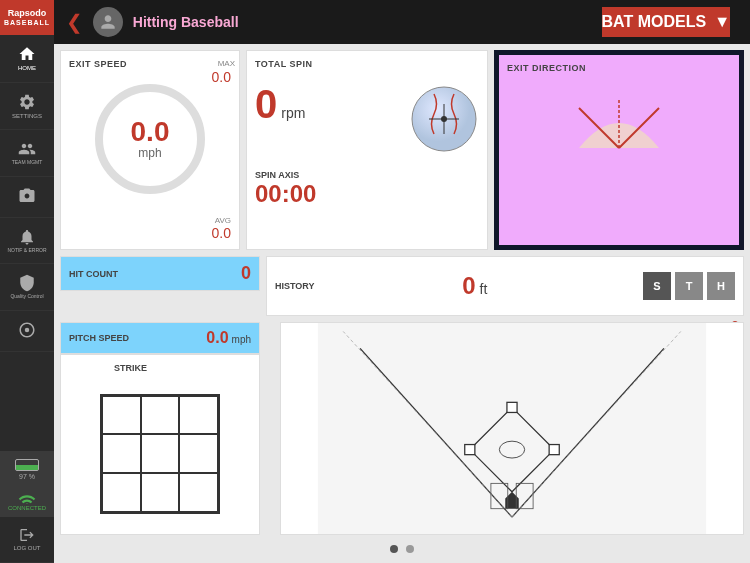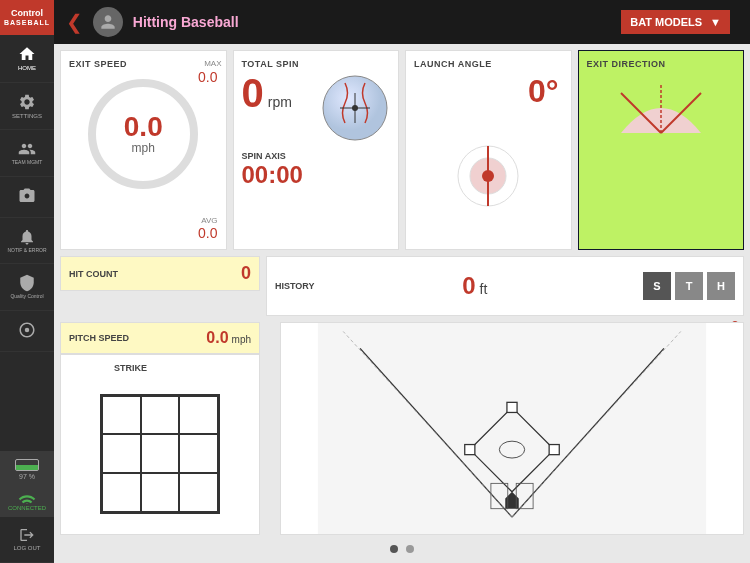--- a/index.html
+++ b/index.html
@@ -110,22 +110,22 @@
     }
     .header-title {
       color: #f9a8d4;
       font-size: 14px;
       font-weight: bold;
       flex: 1;
     }
     .bat-models-btn {
       background: #c0392b;
       color: white;
-      padding: 6px 9px;
-      font-size: 11px;
+      padding: 6px 0;
+      font-size: 16px;
       font-weight: bold;
       border: none;
       cursor: pointer;
       display: flex;
       gap: 8px;
       margin-right: 8px;
     }
     .history-btn {
       background: #333;
       color: white;
@@ -159,21 +159,21 @@
       border: 1px solid #ddd;
       padding: 8px;
       position: relative;
       flex: 1;
     }
     .metric-label {
       font-size: 9px;
       font-weight: bold;
       color: #444;
       letter-spacing: 0.5px;
-      margin-bottom: 4px;
+      margin-bottom: 15px;
     }
     .metric-max-label {
       font-size: 8px;
       color: #888;
       text-align: right;
       position: absolute;
       top: 8px;
       right: 4px;
     }
     .metric-max-value {
@@ -236,21 +236,21 @@
       line-height: 1;
     }
     .spin-unit {
       font-size: 14px;
       color: #444;
     }
     .spin-axis-label {
       font-size: 9px;
       font-weight: bold;
       color: #444;
-      margin-top: 4px;
+      margin-top: 12px;
     }
     .spin-axis-value {
       font-size: 24px;
       font-weight: bold;
       color: #c0392b;
     }
     .ball-visual {
       width: 70px;
       height: 70px;
       margin: 0 auto;
@@ -275,22 +275,22 @@
     .launch-visual {
       flex: 1;
       display: flex;
       align-items: center;
       justify-content: center;
     }
 
     
     .exit-card {
       flex: 1;
-      background: #bef264;
-      border: 1px solid #0f172a;
+      background: #f0abfc;
+      border: 5px solid #0f172a;
       padding: 8px;
     }
     .exit-value {
       font-size: 28px;
       font-weight: bold;
       color: #c0392b;
       text-align: right;
       padding-right: 4px;
     }
 
@@ -381,21 +381,21 @@
     .dot {
       width: 8px;
       height: 8px;
       border-radius: 50%;
       background: #999;
     }
     .dot.active {
       background: #555;
     }
     .stat-row {
-      background: #fef9c3;
+      background: #7dd3fc;
       border: 1px solid #ddd;
       padding: 6px 8px;
       display: flex;
       align-items: center;
       justify-content: space-between;
     }
     .stat-label {
       font-size: 9px;
       font-weight: bold;
       color: #444;
@@ -409,21 +409,21 @@
       display: flex;
       align-items: baseline;
       gap: 3px;
     }
   </style>
 </head>
 <body>
 
 <div class="sidebar">
   <div class="sidebar-logo">
-    <div style="font-size:9px;font-weight:bold;color:white;">Control</div>
+    <div style="font-size:9px;font-weight:bold;color:white;">Rapsodo</div>
     <div style="font-size:7px;color:white;letter-spacing:1px;">BASEBALL</div>
   </div>
 
   <div class="sidebar-item active">
     <svg width="18" height="18" viewBox="0 0 24 24" fill="white">
       <path d="M10 20v-6h4v6h5v-8h3L12 3 2 12h3v8z"></path>
     </svg>
     <span class="sidebar-item-label" style="font-size:6px;color:white;">HOME</span>
   </div>
 
@@ -553,37 +553,20 @@
               <circle cx="35" cy="35" r="3" fill="#333"></circle>
             </svg>
           </div>
         </div>
         <div style="margin-top:4px;">
           <div class="spin-axis-label">SPIN AXIS</div>
           <div class="spin-axis-value">00:00</div>
         </div>
       </div>
 
-      <div class="metric-card launch-card">
-        <div class="metric-label">LAUNCH ANGLE</div>
-        <div style="text-align:right;">
-          <span class="launch-value">
-            <span>0</span><span>°</span>
-          </span>
-        </div>
-        <div class="launch-visual">
-
-          <svg width="80" height="80" viewBox="0 0 80 80">
-            <ellipse cx="40" cy="40" rx="30" ry="30" fill="none" stroke="#ddd" stroke-width="1"></ellipse>
-            <ellipse cx="40" cy="40" rx="18" ry="18" fill="#f0d0d0" stroke="#ddd" stroke-width="1"></ellipse>
-            <line x1="40" y1="10" x2="40" y2="70" stroke="#c0392b" stroke-width="2"></line>
-            <circle cx="40" cy="40" r="6" fill="#c0392b"></circle>
-          </svg>
-        </div>
-      </div>
 
       <div class="metric-card exit-card">
         <div class="metric-label">EXIT DIRECTION</div>
         <div style="flex:1;display:flex;align-items:center;justify-content:center;">
 
           <svg width="100" height="70" viewBox="0 0 100 70">
 
             <path d="M10 60 Q50 10 90 60" fill="#f0d0d0" stroke="none"></path>
 
             <line x1="50" y1="60" x2="10" y2="20" stroke="#c0392b" stroke-width="2"></line>

